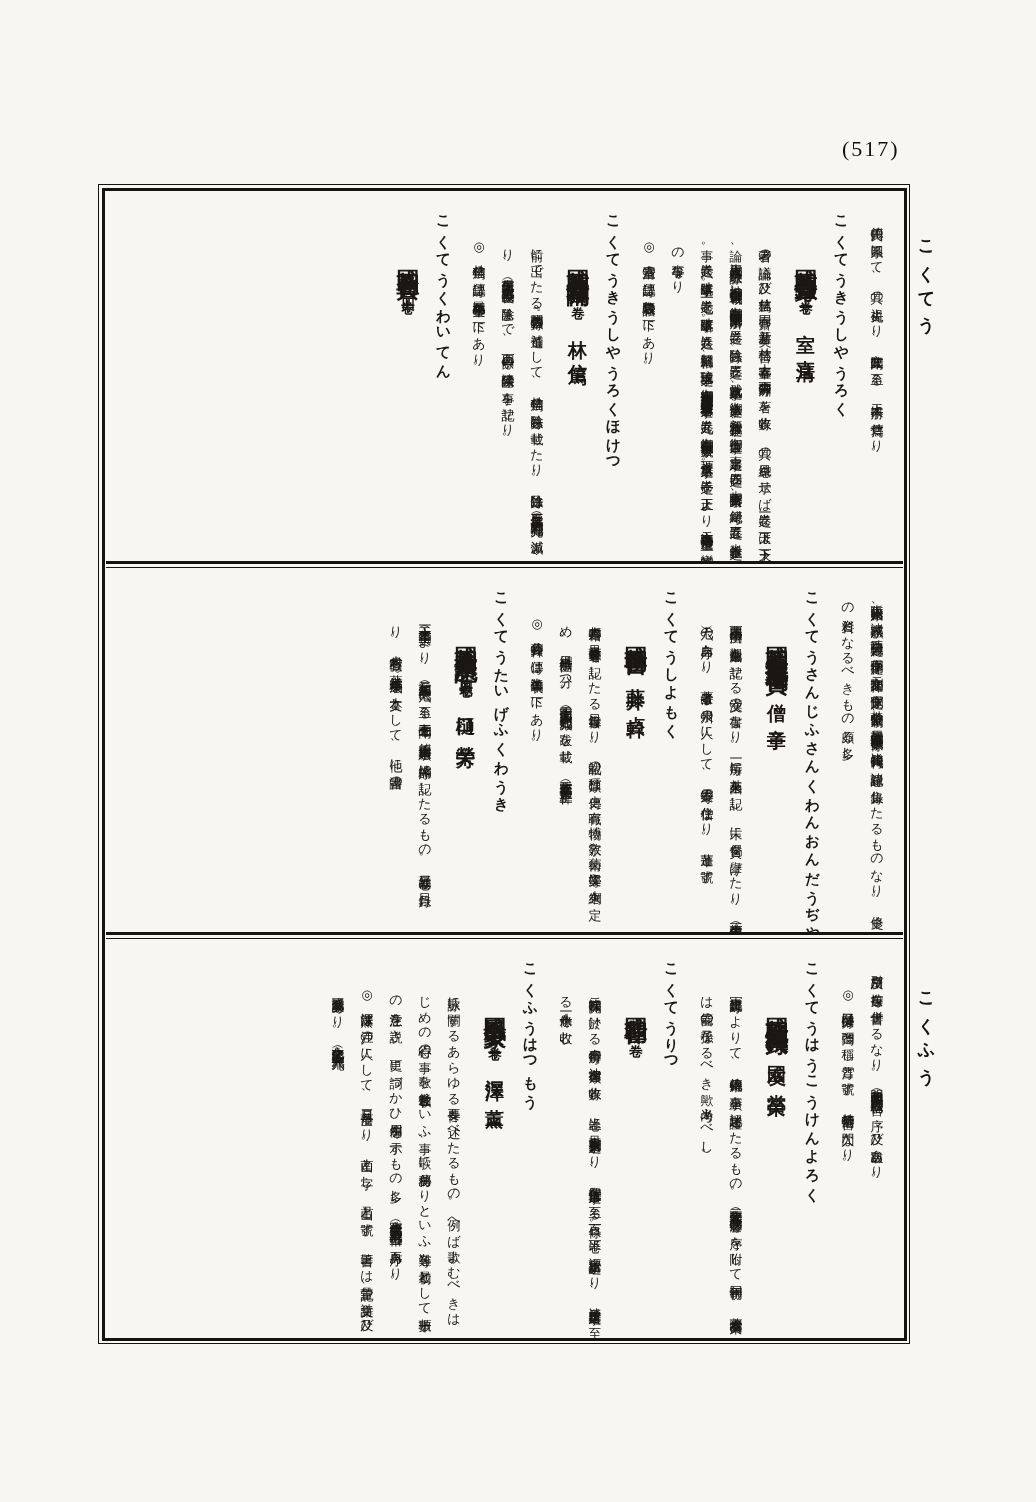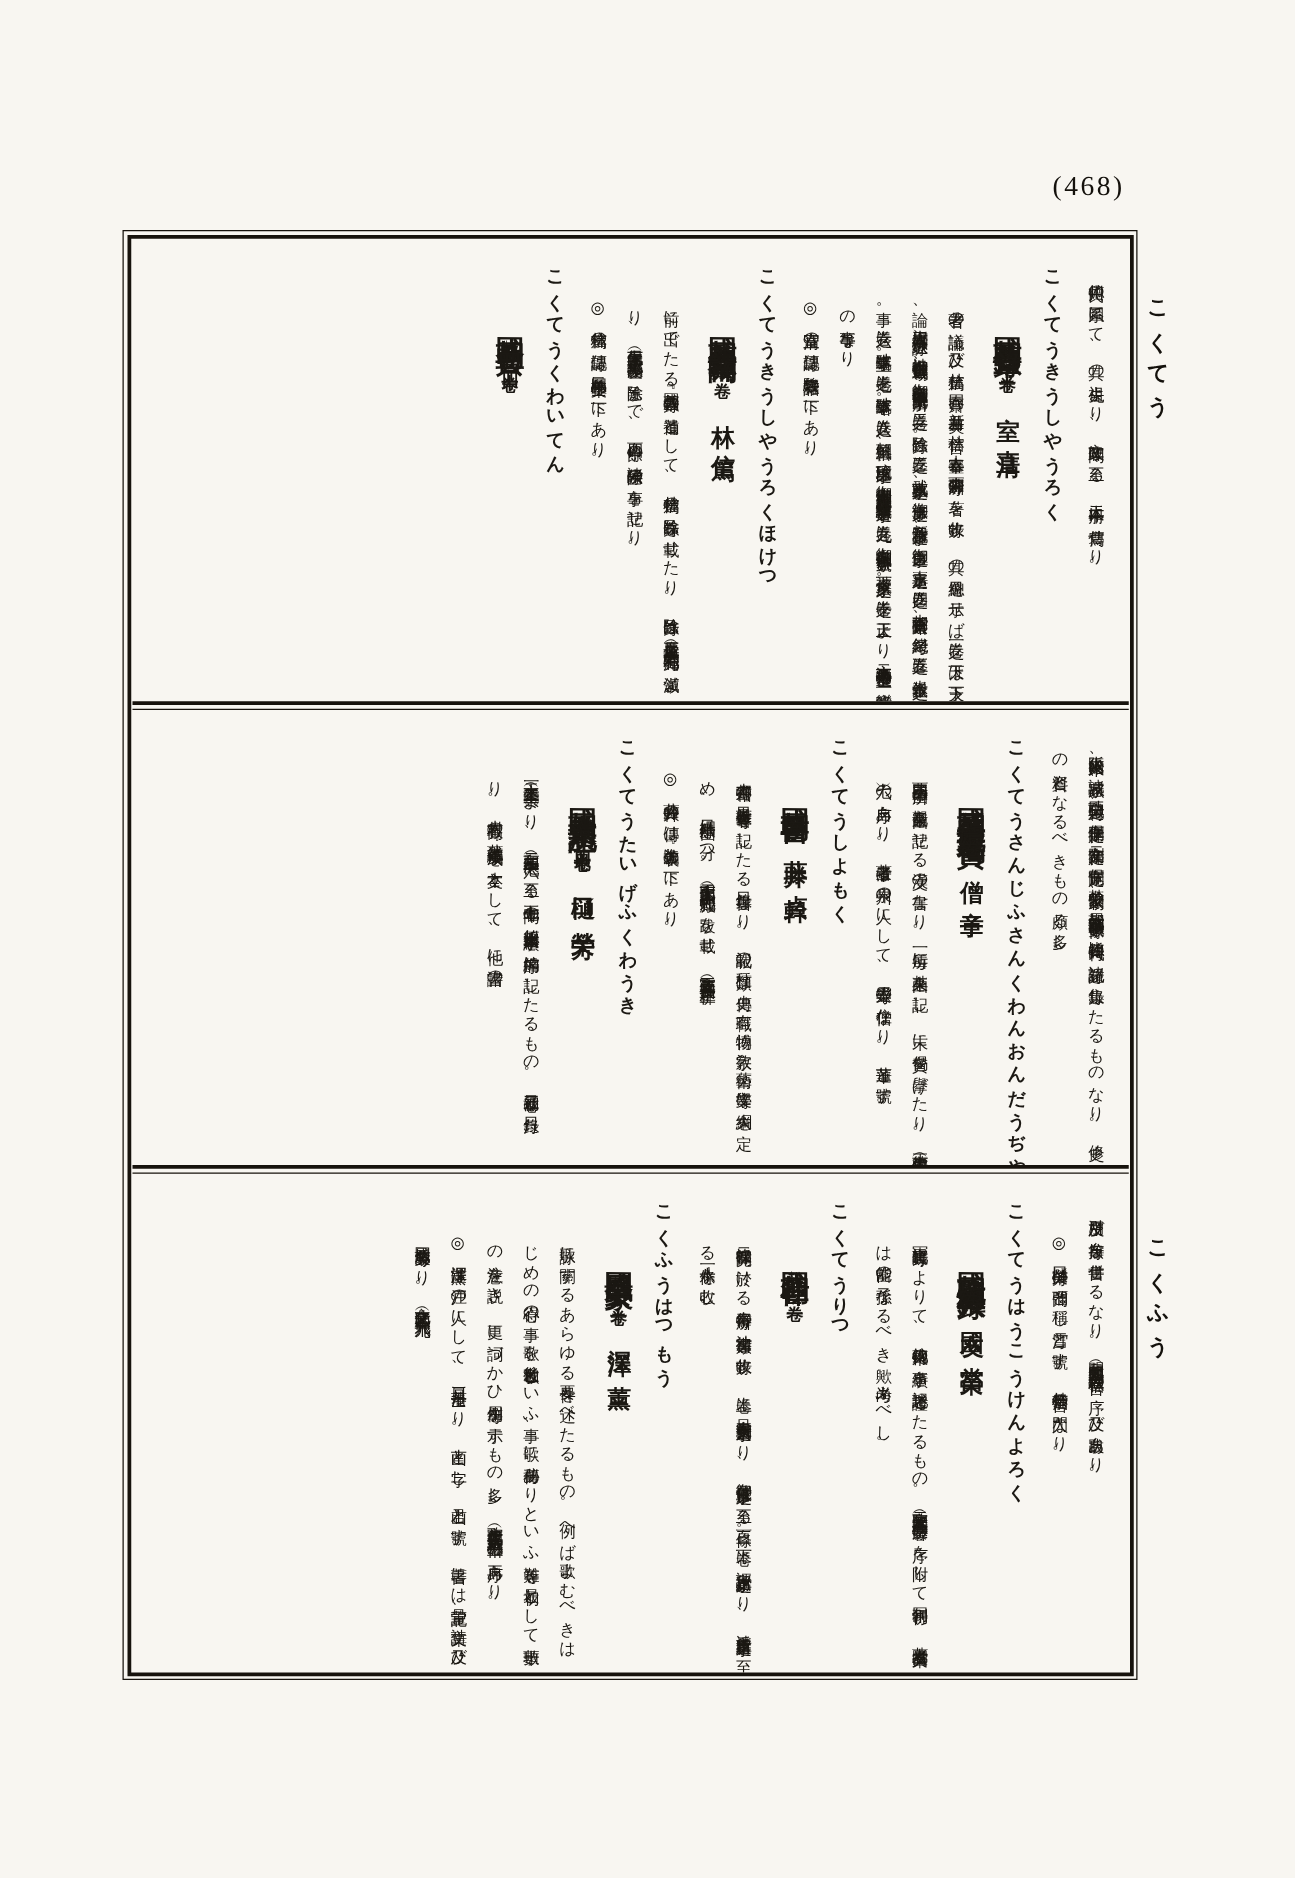--- a/index.html
+++ b/index.html
@@ -75,21 +75,21 @@
     margin-inline-start:4px;
   }
   .entry-title .author{
     font-size:19px;letter-spacing:3px;
     margin-inline-start:28px;
   }
 </style>
 </head>
 <body>
 
-<div class="page-number">(468)</div>
+<div class="page-number">(517)</div>
 
 <div class="margin-heading first">こくてう</div>
 <div class="margin-heading second">こくふう</div>
 
 <div class="frame">
   <div class="frame-inner">
     <div class="band band-1">
         <p class="passage continued">徳川氏の系圖にて、其の祖先より、文政年間に至る。大本二册に寫傳せり。</p>
         <div class="headword">こくてうきうしやうろく</div>
         <div class="entry-title"><span>國朝舊章錄</span><span class="vol-label">本篇</span><span class="vol">十卷</span><span class="author">室　直清</span></div>

